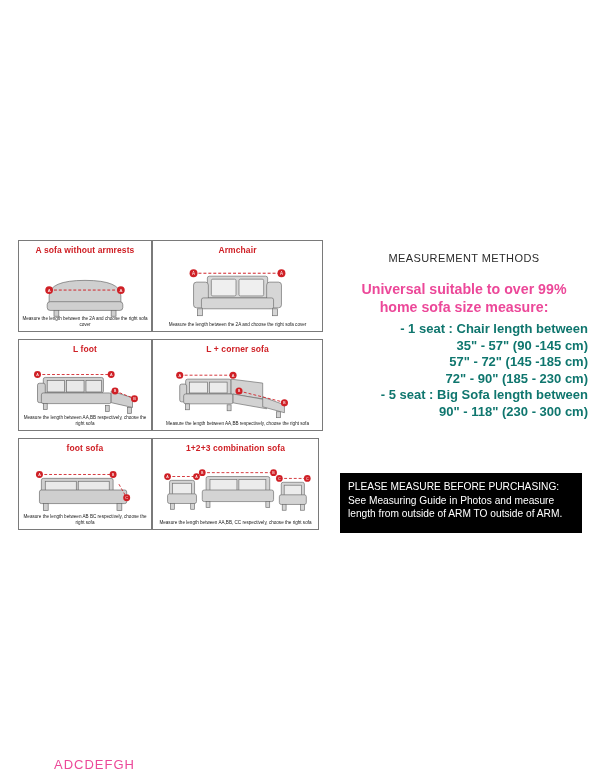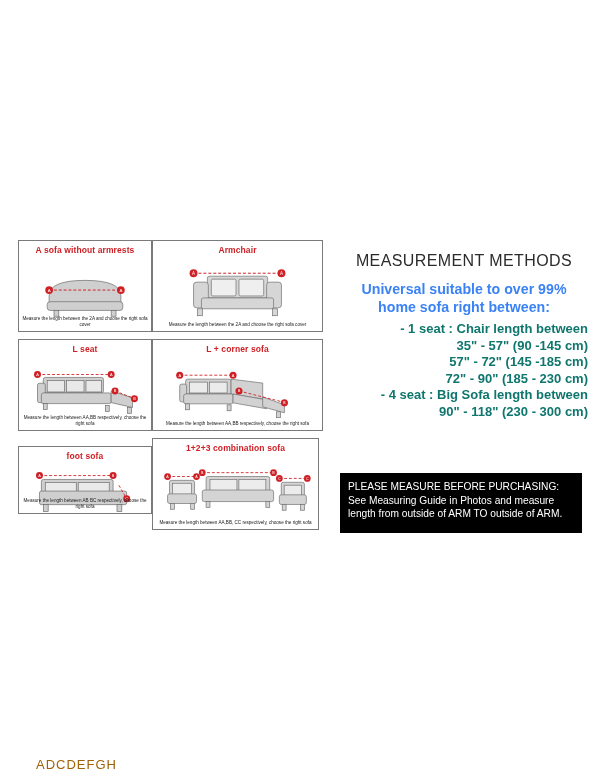--- a/index.html
+++ b/index.html
@@ -38,21 +38,21 @@
     background: #ffffff;
     box-sizing: border-box;
     position: relative;
     padding: 4px 3px 3px 3px;
     display: flex;
     flex-direction: column;
     align-items: center;
   }
   .card.small  { width: 134px; height: 92px; }
   .card.wide   { width: 171px; height: 92px; }
-  .card.small2 { width: 134px; height: 68px; margin-top: 8px; }
+  .card.small2 { width: 134px; height: 92px; }
   .card.wide2  { width: 167px; height: 92px; }
 
   .card-title {
     color: #cf2026;
     font-size: 8.5px;
     font-weight: 700;
     letter-spacing: .1px;
     text-align: center;
     line-height: 10px;
     margin-bottom: 1px;
@@ -74,31 +74,31 @@
   .art svg { display: block; width: 100%; height: 100%; }
 
   
   .right {
     position: absolute;
     left: 340px;
     top: 252px;
     width: 248px;
   }
   .mm-title {
-    font-size: 16px;
+    font-size: 11px;
     color: #2b2b2b;
     letter-spacing: .4px;
     text-align: center;
     font-weight: 400;
-    margin-bottom: 10px;
+    margin-bottom: 16px;
   }
   .headline {
     font-size: 14.2px;
     font-weight: 700;
-    color: #3b82f6;
+    color: #ec4899;
     text-align: center;
     line-height: 18px;
     margin-bottom: 5px;
   }
   .bullets {
     text-align: right;
     font-size: 13px;
     font-weight: 700;
     color: #0f766e;
     line-height: 16.5px;
@@ -114,24 +114,24 @@
     color: #ffffff;
     font-size: 10.2px;
     line-height: 13.5px;
     font-weight: 400;
     padding: 7px 8px 12px 8px;
     box-sizing: border-box;
   }
 
   .bottom-crop {
     position: absolute;
-    left: 36px;
+    left: 54px;
     top: 757px;
     font-size: 13px;
-    color: #a16207;
+    color: #ec4899;
     letter-spacing: 1px;
     overflow: hidden;
     height: 15px;
     font-weight: 400;
   }
 </style>
 </head>
 <body>
 
 <div class="page">
@@ -193,21 +193,21 @@
             </g>
           </svg>
         </div>
         <div class="card-caption">Measure the length between the 2A and choose the right sofa cover</div>
       </div>
     </div>
 
     <div class="guide-row">
 
       <div class="card small">
-        <div class="card-title">L seat</div>
+        <div class="card-title">L foot</div>
         <div class="art">
           <svg viewBox="0 0 130 60" preserveAspectRatio="xMidYMid meet">
             <g fill="#cfcfcf" stroke="#6a6a6a" stroke-width="0.7">
               <rect x="22" y="16" width="62" height="16" rx="2"></rect>
               <rect x="26" y="19" width="18" height="12" fill="#e9e9e9"></rect>
               <rect x="46" y="19" width="18" height="12" fill="#e9e9e9"></rect>
               <rect x="66" y="19" width="16" height="12" fill="#e9e9e9"></rect>
               <rect x="16" y="22" width="8" height="20" rx="2"></rect>
               <rect x="20" y="32" width="72" height="11" rx="2"></rect>
               <path d="M92 30 l22 7 l0 10 l-22 -5 z"></path>
@@ -358,28 +358,28 @@
         </div>
         <div class="card-caption">Measure the length between AA,BB, CC respectively, choose the right sofa</div>
       </div>
     </div>
   </div>
 
   <div class="right">
     <div class="mm-title">MEASUREMENT METHODS</div>
     <div class="headline">
       <div>Universal suitable to over 99%</div>
-      <div>home sofa right between:</div>
+      <div>home sofa size measure:</div>
     </div>
     <div class="bullets">
       <div>- 1 seat : Chair length between</div>
       <div>35" - 57" (90 -145 cm)</div>
       <div>57" - 72" (145 -185 cm)</div>
       <div>72" - 90" (185 - 230 cm)</div>
-      <div>- 4 seat : Big Sofa length between</div>
+      <div>- 5 seat : Big Sofa length between</div>
       <div>90" - 118" (230 - 300 cm)</div>
     </div>
   </div>
 
   <div class="notice">PLEASE MEASURE BEFORE PURCHASING: See Measuring Guide in Photos and measure length from outside of ARM TO outside of ARM.</div>
 
   <div class="bottom-crop">ADCDEFGH</div>
 </div>
 
 </body></html>

